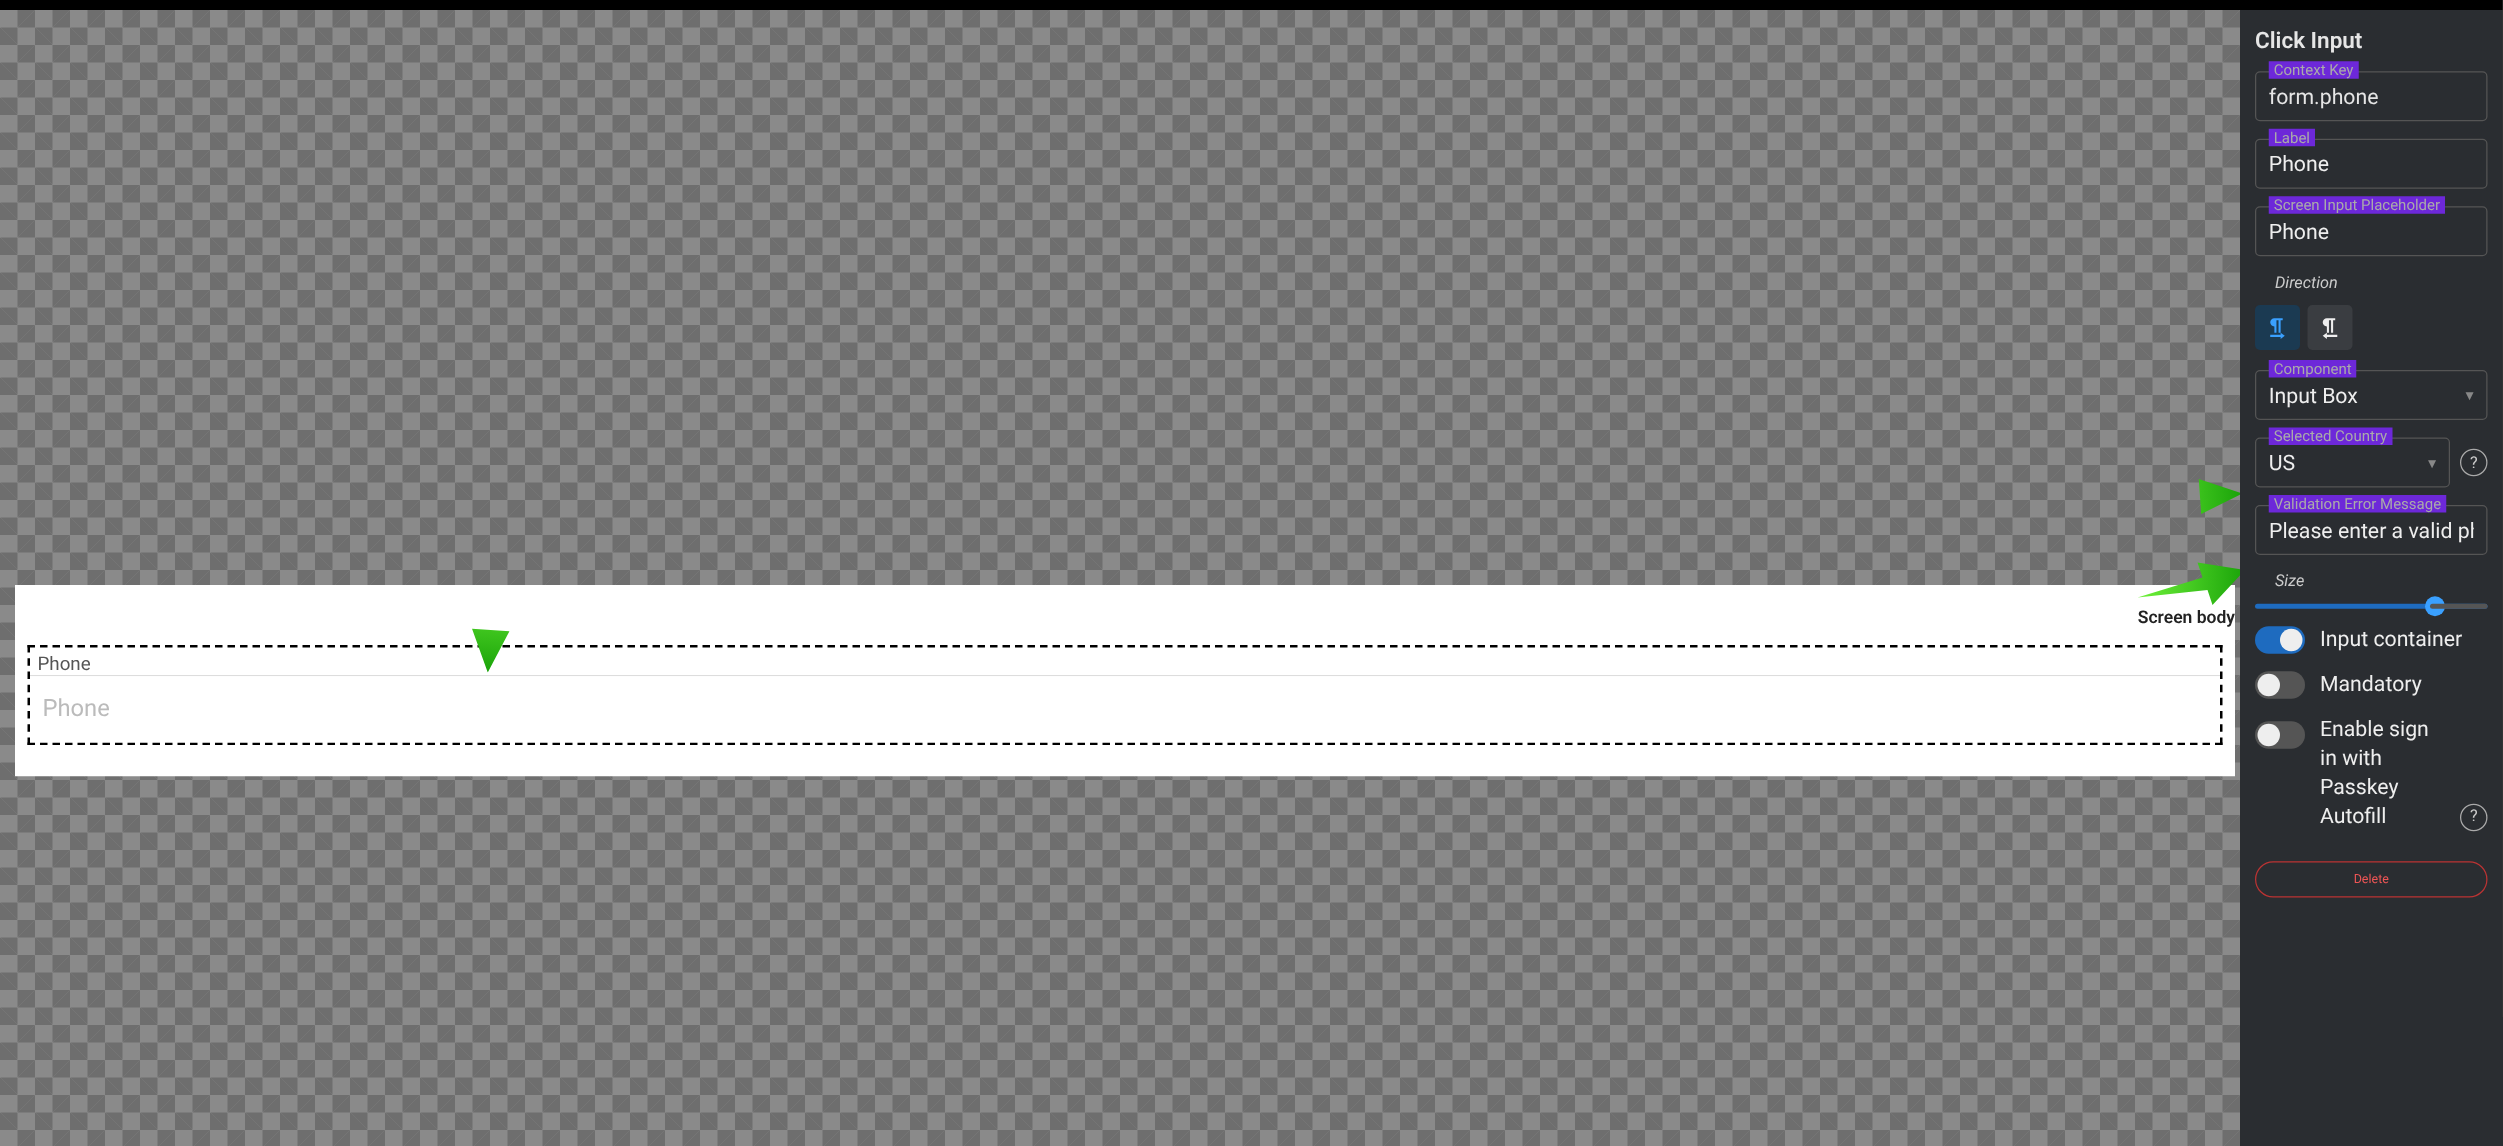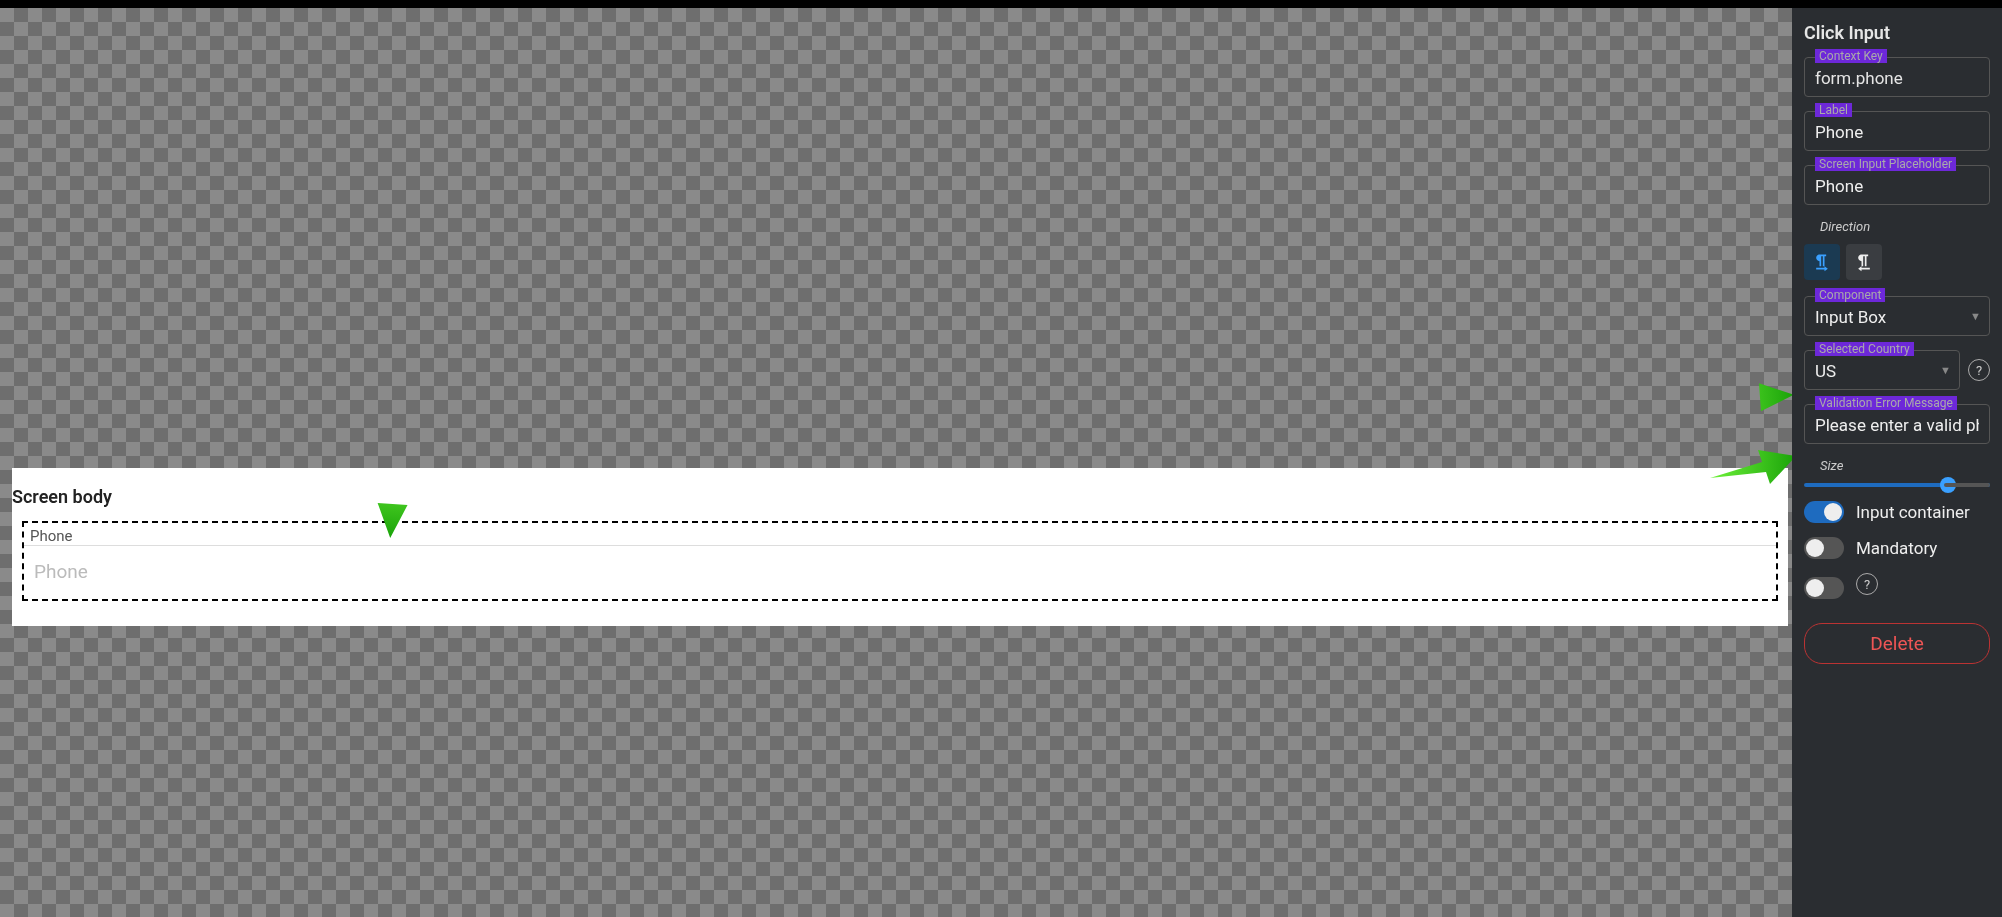--- a/index.html
+++ b/index.html
@@ -12,21 +12,21 @@
     background-image:
       linear-gradient(45deg,#6e6e6e 25%,transparent 25%),
       linear-gradient(-45deg,#6e6e6e 25%,transparent 25%),
       linear-gradient(45deg,transparent 75%,#6e6e6e 75%),
       linear-gradient(-45deg,transparent 75%,#6e6e6e 75%);
     background-size:28px 28px;
     background-position:0 0,0 14px,14px -14px,-14px 0;
     background-color:#8a8a8a;
   }
   .screen-body { position:absolute; left:12px; right:4px; top:460px; background:#fff; padding:18px 0 25px 0; }
-  .sb-title { text-align:left; font-weight:600; font-size:18px; color:#222; padding-bottom:14px; }
+  .sb-title { text-align:right; font-weight:600; font-size:14px; color:#222; padding-bottom:14px; }
   .phone-field { margin:0 10px; border:2px dashed #000; background:#fff; }
   .phone-label { font-size:15px; color:#555; padding:4px 6px 0 6px; border-bottom:1px solid #ddd; }
   .phone-input { width:100%; border:none; outline:none; font-size:19px; padding:14px 10px 16px 10px; color:#333; }
   .phone-input::placeholder { color:#bbb; }
   .btn-row { text-align:center; padding-top:18px; }
   .click-btn { display:inline-block; background:#1e9ae0; color:#fff; font-size:19px; padding:12px 26px; border-radius:6px; border:none; cursor:pointer; }
   .err-row { text-align:center; padding-top:18px; }
   .err-msg { color:#e44; font-size:18px; }
 
   
@@ -56,21 +56,21 @@
   .slider-thumb { position:absolute; top:-6px; left:73%; width:16px; height:16px; background:#3aa0ff; border-radius:50%; }
   .toggle-row { display:flex; align-items:center; gap:12px; margin:14px 0; }
   .toggle { width:40px; height:22px; border-radius:11px; position:relative; flex:0 0 auto; }
   .toggle.on { background:#1e6bbf; }
   .toggle.off { background:#555; }
   .knob { position:absolute; top:2px; width:18px; height:18px; background:#eee; border-radius:50%; }
   .toggle.on .knob { right:2px; }
   .toggle.off .knob { left:2px; }
   .toggle-label { font-size:17px; color:#eee; }
   .toggle-label-wrap { display:flex; align-items:center; gap:8px; flex:1; }
-  .delete-btn { width:100%; border:1px solid #b33; color:#e55; background:transparent; border-radius:18px; padding:8px 0; font-size:19px; cursor:pointer; margin-top:10px; }
+  .delete-btn { width:100%; border:1px solid #b33; color:#e55; background:transparent; border-radius:18px; padding:8px 0; font-size:10px; cursor:pointer; margin-top:10px; }
 </style>
 </head>
 <body>
 
 <div class="top-strip"></div>
 
 <div class="app">
 
   <div class="canvas-wrap">
 
@@ -193,20 +193,21 @@
           <div class="knob"></div>
         </div>
       <span class="toggle-label">Mandatory</span>
     </div>
 
     <div class="toggle-row" style="align-items:flex-start;">
       <div class="toggle off" style="margin-top:4px;">
           <div class="knob"></div>
         </div>
       <div class="toggle-label-wrap">
+        <span class="toggle-label" style="line-height:1.35;">Enable sign in with Passkey Autofill</span>
         <div class="help-circ" style="align-self:flex-end;">?</div>
       </div>
     </div>
 
     <button class="delete-btn">Delete</button>
   </div>
 
 </div>
 
 </body></html>

